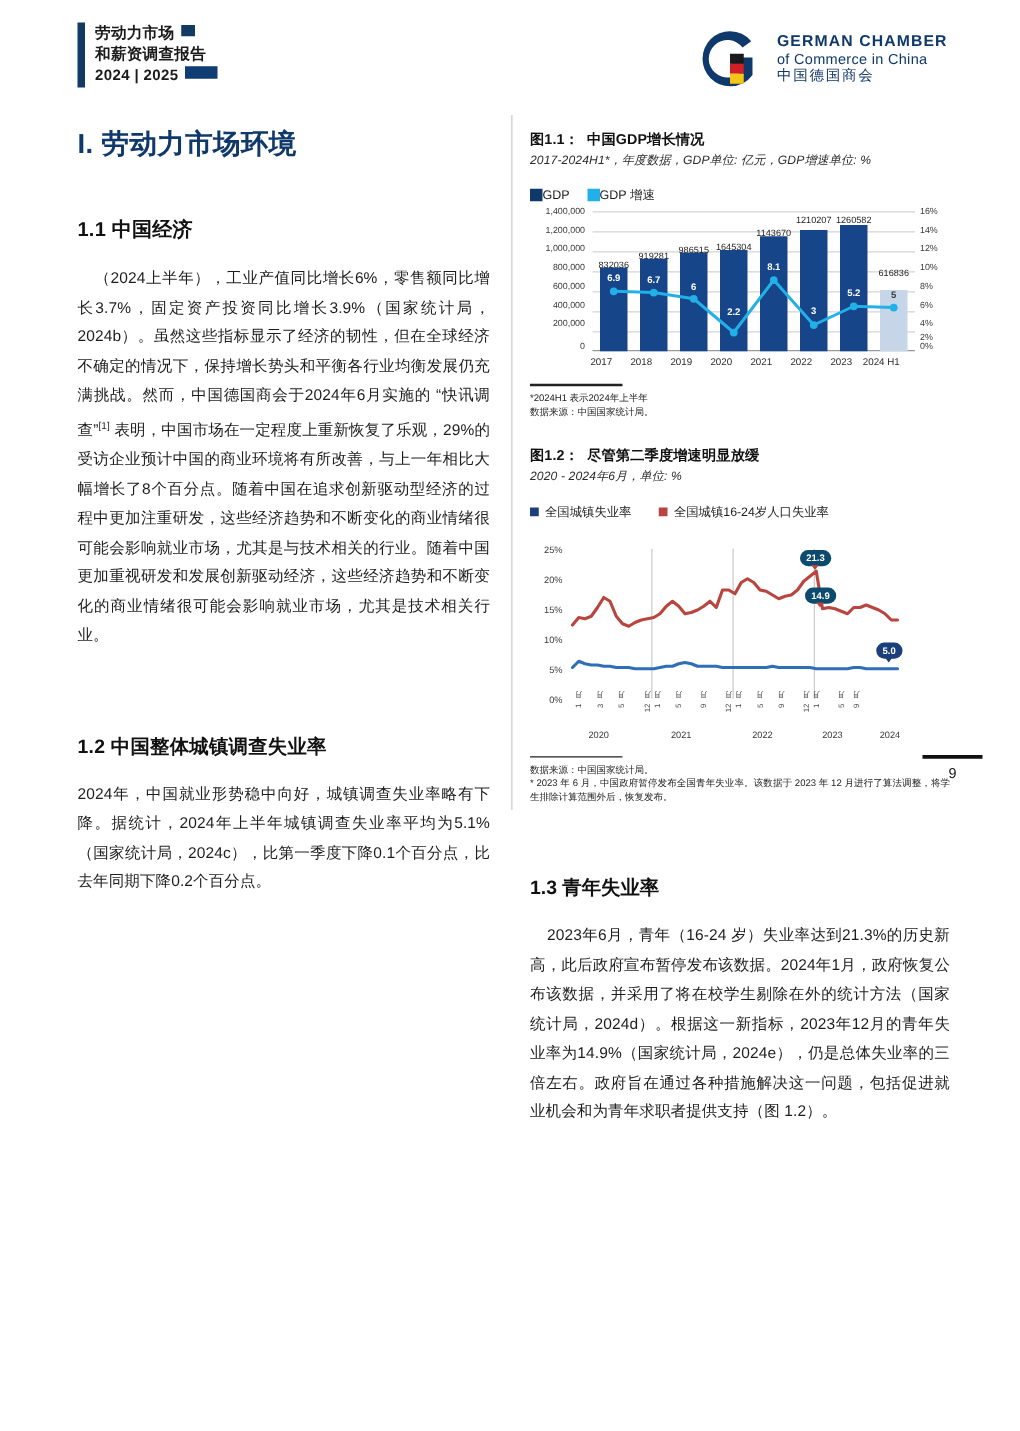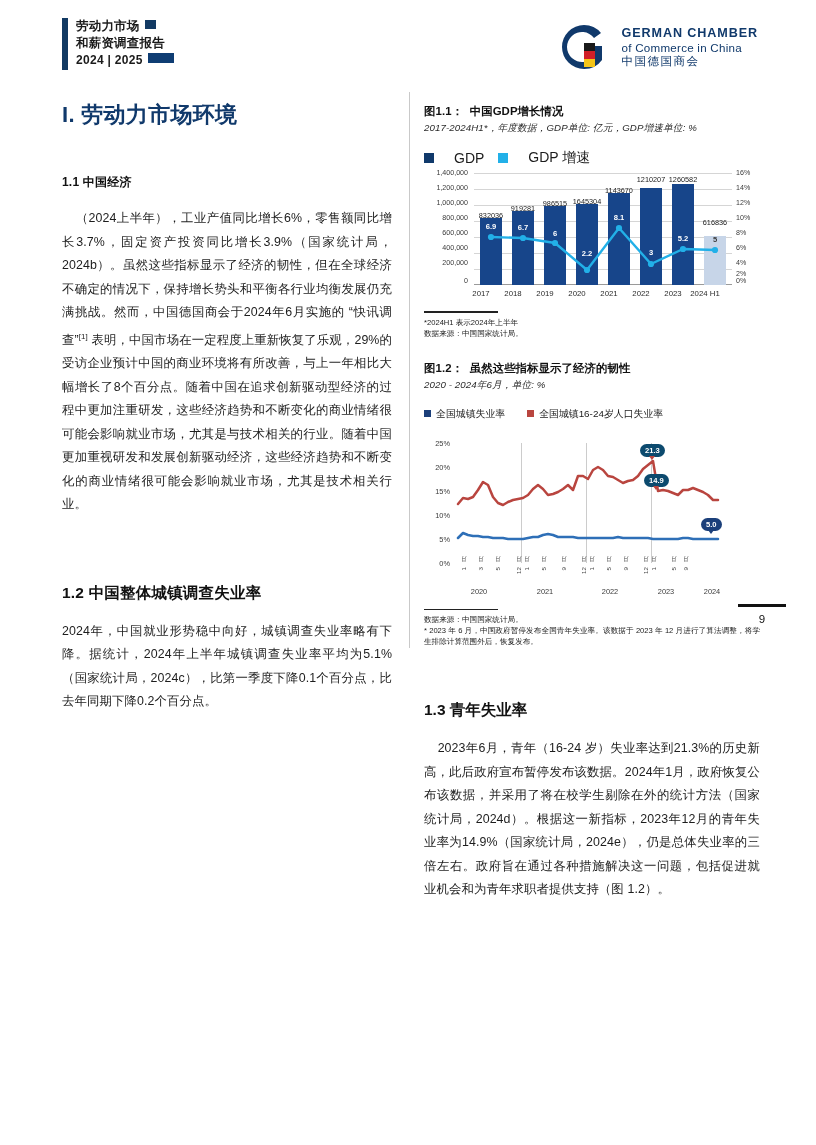--- a/index.html
+++ b/index.html
@@ -24,21 +24,21 @@
   .logo-txt{line-height:1.18;}
   .logo-l1{font-size:12.6px;font-weight:700;color:#10396b;letter-spacing:.9px;}
   .logo-l2{font-size:11.6px;color:#10396b;letter-spacing:.25px;}
   .logo-l3{font-size:11.6px;color:#10396b;letter-spacing:1.4px;}
 
   
   .colL{position:absolute;left:62px;top:100px;width:330px;}
   h1.chapter{
     font-size:22px;color:#10396b;font-weight:700;margin:0 0 44px 0;letter-spacing:.3px;
   }
-  h2.sec{font-size:12px;font-weight:700;margin:0 0 16px 0;color:#111;letter-spacing:.2px;}
+  h2.sec{font-size:16px;font-weight:700;margin:0 0 16px 0;color:#111;letter-spacing:.2px;}
   h2.sec2{font-size:15.5px;font-weight:700;margin:0 0 16px 0;color:#111;letter-spacing:.2px;}
   p.body{
     font-size:12.4px;line-height:23.5px;margin:0 0 14px 0;text-align:justify;
     color:#1d1d1d;letter-spacing:.1px;
   }
   p.body.indent{text-indent:1.1em;}
   sup.fn{font-size:8px;vertical-align:super;}
 
   .gap-a{height:52px;}
 
@@ -46,21 +46,21 @@
   .divider{position:absolute;left:409px;top:92px;width:1px;height:556px;background:#c9c9c9;}
 
   
   .colR{position:absolute;left:424px;top:104px;width:336px;}
   .fig-title{font-size:11.4px;font-weight:700;color:#111;margin:0;letter-spacing:.1px;}
   .fig-title .num{font-weight:700;}
   .fig-sub{font-size:9.7px;font-style:italic;color:#2b2b2b;margin:3px 0 0 0;letter-spacing:.1px;}
 
   .legend{display:flex;align-items:center;gap:14px;margin:14px 0 6px 0;}
   .legend.lg2{gap:22px;margin-top:15px;}
-  .lg-item{display:flex;align-items:center;gap:20px;font-size:14px;color:#1c1c1c;}
+  .lg-item{display:flex;align-items:center;gap:0;font-size:10px;color:#1c1c1c;}
   .lg-item.small{font-size:9.9px;gap:5px;}
   .sw{width:10px;height:10px;display:inline-block;}
   .sw.sq7{width:7px;height:7px;}
 
   
   .chart1-wrap{position:relative;width:336px;height:128px;margin-top:4px;}
   .c1-ylab{position:absolute;font-size:7.1px;color:#3a3a3a;text-align:right;width:46px;left:-2px;}
   .c1-ylab2{position:absolute;font-size:7.1px;color:#3a3a3a;text-align:left;width:26px;right:-2px;}
   .c1-plot{position:absolute;left:50px;top:0;width:258px;height:112px;}
   .c1-grid{position:absolute;left:0;width:100%;height:1px;background:#d5d5d5;}
@@ -243,21 +243,21 @@
         <div class="c1-xlab" style="left:261px">2024 H1</div>
       </div>
 
       <div class="fn-rule"></div>
       <p class="fn-txt">*2024H1 表示2024年上半年</p>
       <p class="fn-txt">数据来源：中国国家统计局。</p>
     </div>
 
     <div style="margin-top:22px">
       <div class="fig-title">
-        <span class="num">图1.2：</span>&nbsp;&nbsp;<span>虽然这些指标显示了经济的韧性</span>
+        <span class="num">图1.2：</span>&nbsp;&nbsp;<span>尽管第二季度增速明显放缓</span>
       </div>
       <div class="fig-sub">2020 - 2024年6月，单位: %</div>
 
       <div class="legend lg2">
         <div class="lg-item small">
           <span class="sw sq7" style="background:#1b3f7a"></span>
           <span>全国城镇失业率</span>
         </div>
         <div class="lg-item small">
           <span class="sw sq7" style="background:#b9453f"></span>

